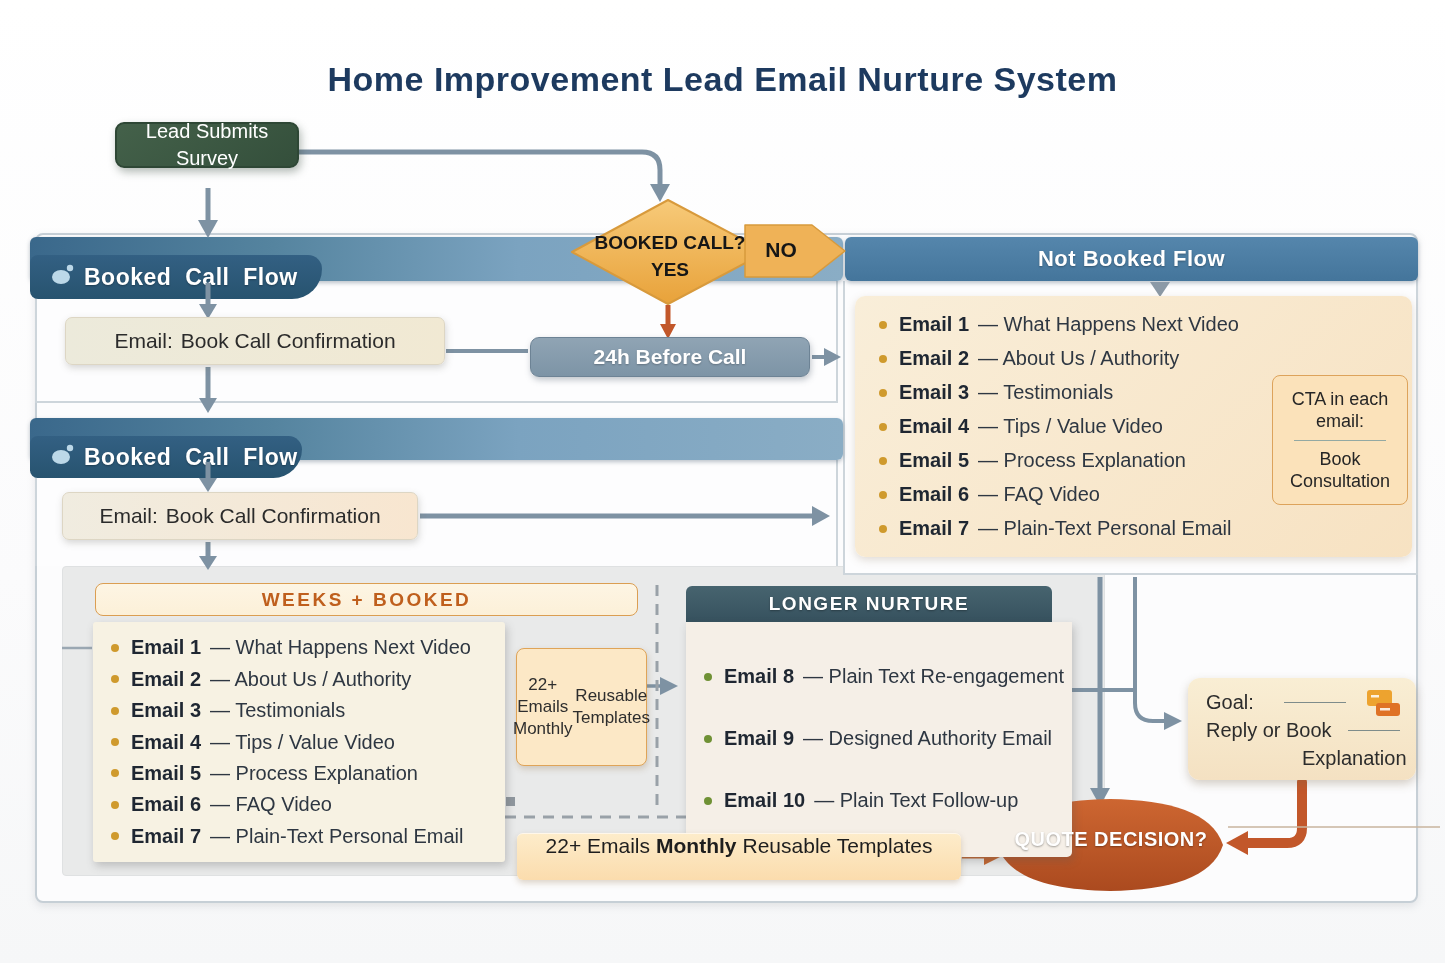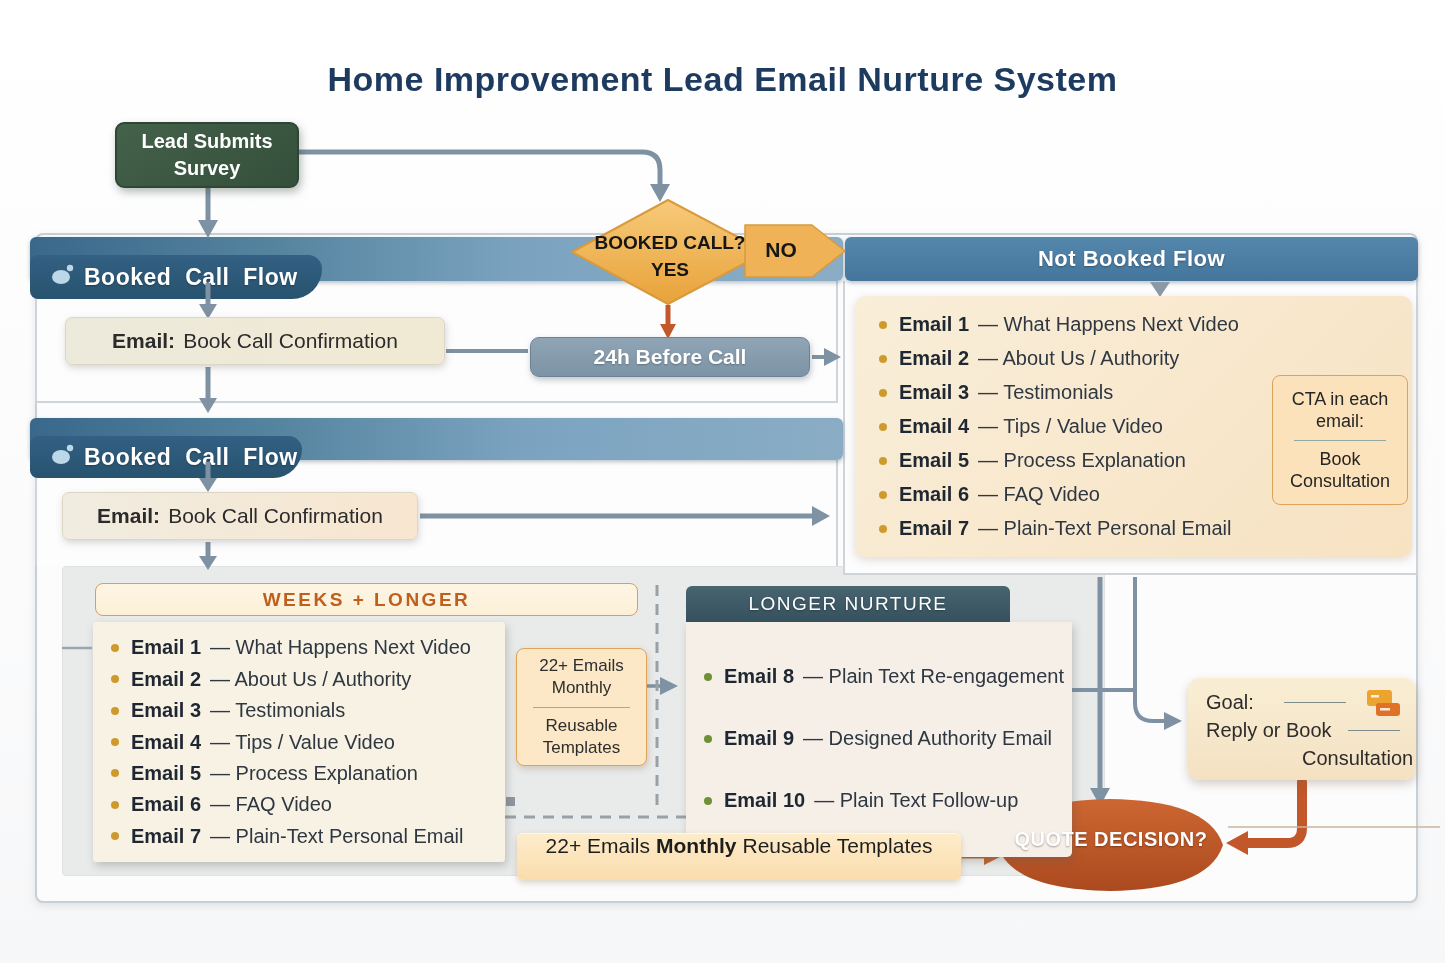--- a/index.html
+++ b/index.html
@@ -44,34 +44,34 @@
   .flow-tab .lbl { color:#fff; font-weight:bold; font-size:23px; letter-spacing:.5px; word-spacing:7px; text-shadow:0 1px 2px rgba(0,0,0,.3); }
   .nb-bar {
     left:845px; top:237px; width:573px; height:44px; z-index:2; border-radius:6px;
     background:linear-gradient(180deg,#5586ac,#44759b);
     display:flex; align-items:center; justify-content:center;
     color:#fff; font-weight:bold; font-size:22px; letter-spacing:.5px;
     text-shadow:0 1px 2px rgba(0,0,0,.3); box-shadow:0 2px 4px rgba(60,80,100,.35);
   }
   
   .lead-box {
-    left:115px; top:122px; width:184px; height:66px; z-index:4;
+    left:115px; top:122px; width:184px; height:46px; z-index:4;
     background:linear-gradient(145deg,#44614a,#344f3b); border:2px solid #2e4735; border-radius:9px;
-    color:#fff; font-weight:bold; font-size:20px; text-align:center; line-height:1.35;
+    color:#fff; font-weight:normal; font-size:20px; text-align:center; line-height:1.35;
     display:flex; flex-direction:column; justify-content:center;
     box-shadow:2px 4px 8px rgba(40,60,45,.35);
   }
   .conf-box {
     z-index:4; border-radius:7px; border:1px solid #ddd6c4;
     display:flex; align-items:center; justify-content:center; gap:8px;
     font-size:21px; color:#2b2b2b; box-shadow:1px 3px 7px rgba(100,100,90,.25);
   }
   .conf1 { left:65px; top:317px; width:380px; height:48px; background:linear-gradient(90deg,#eceadb,#f1e9d3); }
   .conf2 { left:62px; top:492px; width:356px; height:48px; background:linear-gradient(90deg,#f0ece0,#f8e6d0); }
-  .conf-box b { font-weight:bold; }
+  .conf-box b { font-weight:normal; }
   .before-call {
     left:530px; top:337px; width:280px; height:40px; z-index:4;
     background:linear-gradient(180deg,#90a4b4,#7d94a6); border:1px solid #6d8395; border-radius:9px;
     color:#fff; font-weight:bold; font-size:21px; display:flex; align-items:center; justify-content:center;
     text-shadow:0 1px 2px rgba(0,0,0,.25); box-shadow:1px 3px 6px rgba(80,95,110,.35);
   }
   
   .dia-q { left:580px; top:232px; width:180px; text-align:center; z-index:5; font-size:19px; font-weight:bold; color:#161616; }
   .dia-yes { left:580px; top:259px; width:180px; text-align:center; z-index:5; font-size:19px; font-weight:bold; color:#161616; }
   .dia-no { left:748px; top:238px; width:66px; text-align:center; z-index:5; font-size:21px; font-weight:bold; color:#161616; }
@@ -98,29 +98,29 @@
   .erow.small { font-size:17px; }
   .nb-list .erow { font-size:20px; }
   
   .wk-header {
     left:95px; top:583px; width:543px; height:33px; z-index:4;
     background:linear-gradient(180deg,#fdf5e4,#fcf0d8); border:1.5px solid #db9e52; border-radius:8px;
     color:#bf5f1d; font-weight:bold; font-size:19px; letter-spacing:2.5px;
     display:flex; align-items:center; justify-content:center;
   }
   .ln-header {
-    left:686px; top:586px; width:324px; height:36px; z-index:4;
+    left:686px; top:586px; width:366px; height:36px; z-index:4;
     background:linear-gradient(180deg,#47646f,#36515e); border-radius:6px 6px 0 0;
-    color:#fff; font-weight:normal; font-size:19px; letter-spacing:1.5px;
+    color:#fff; font-weight:bold; font-size:19px; letter-spacing:1.5px;
     display:flex; align-items:center; justify-content:center; text-shadow:0 1px 2px rgba(0,0,0,.3);
   }
   .monthly-box {
     left:516px; top:648px; width:131px; height:118px; z-index:4;
     background:#fce8c6; border:1.5px solid #dfa458; border-radius:8px;
-    display:flex; flex-direction:column; align-items:center; justify-content:center;
+    display:flex; flex-direction:row; align-items:center; justify-content:center;
     font-size:17px; color:#2e2e2e; text-align:center; line-height:1.3;
     box-shadow:1px 3px 6px rgba(150,120,80,.3); padding:4px;
   }
   .monthly-box .dv { width:80%; border-top:1.5px solid #b3a58c; margin:7px 0; }
   .cta-box {
     left:1272px; top:375px; width:136px; height:130px; z-index:4;
     background:#fbe2ba; border:1.5px solid #dda35b; border-radius:8px;
     display:flex; flex-direction:column; align-items:center; justify-content:center;
     font-size:18px; color:#262626; text-align:center; line-height:1.25; padding:8px;
   }
@@ -313,21 +313,21 @@
         <span class="ds">—  Plain-Text Personal Email</span>
       </div>
   </div>
 
   <div class="abs cta-box">
     <span>CTA in each email:</span>
     <span class="dv"></span>
     <span>Book Consultation</span>
   </div>
 
-  <div class="abs wk-header">WEEKS + LONGER</div>
+  <div class="abs wk-header">WEEKS + BOOKED</div>
   <div class="abs email-list wk-list">
     <div class="erow">
         <span class="bullet"></span>
         <span class="nm">Email 1</span>
         <span class="ds">—  What Happens Next Video</span>
       </div>
     <div class="erow">
         <span class="bullet"></span>
         <span class="nm">Email 2</span>
         <span class="ds">—  About Us / Authority</span>
@@ -395,21 +395,21 @@
     </div>
     <div class="goal-row">
       <span>Goal:</span>
       <span class="goal-rule" style="width:62px; margin-left:30px;"></span>
     </div>
     <div class="goal-row">
       <span>Reply or Book</span>
       <span class="goal-rule" style="width:52px; margin-left:16px;"></span>
     </div>
     <div class="goal-row goal-l3">
-      <span>Consultation</span>
+      <span>Explanation</span>
     </div>
   </div>
 
   <div class="abs quote-lbl">QUOTE DECISION?</div>
 
   <div class="abs banner">
     <span>22+ Emails</span>
     <b>Monthly</b>
     <span>Reusable Templates</span>
   </div>

